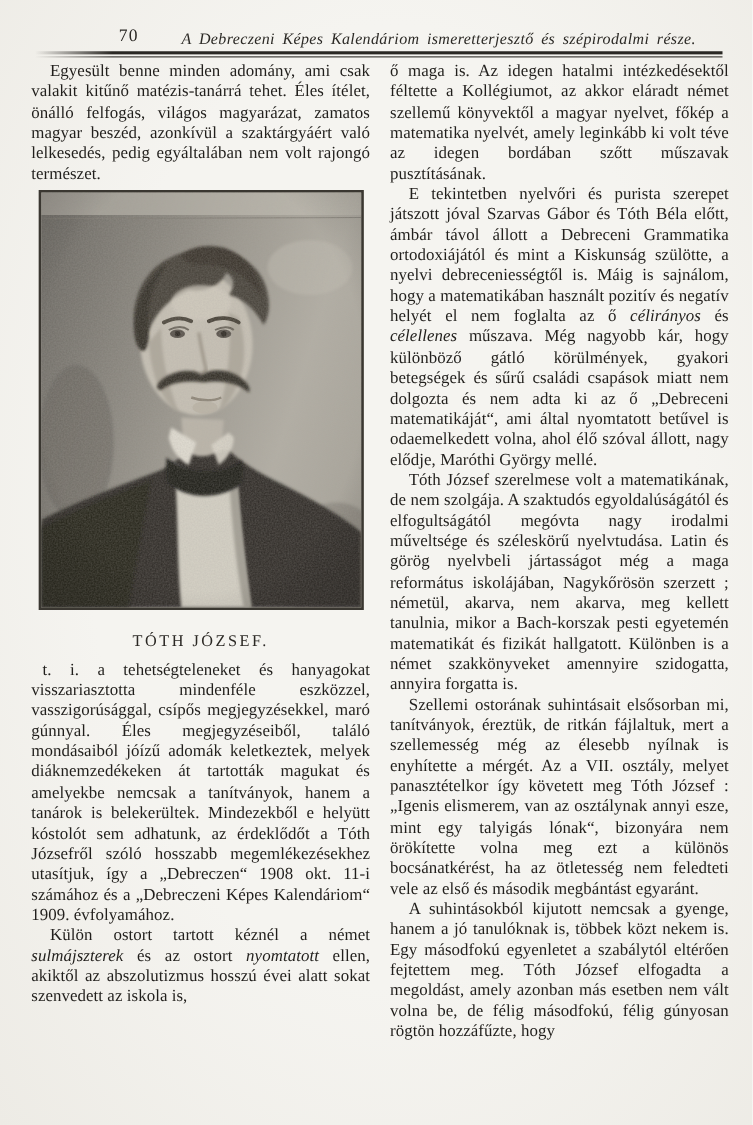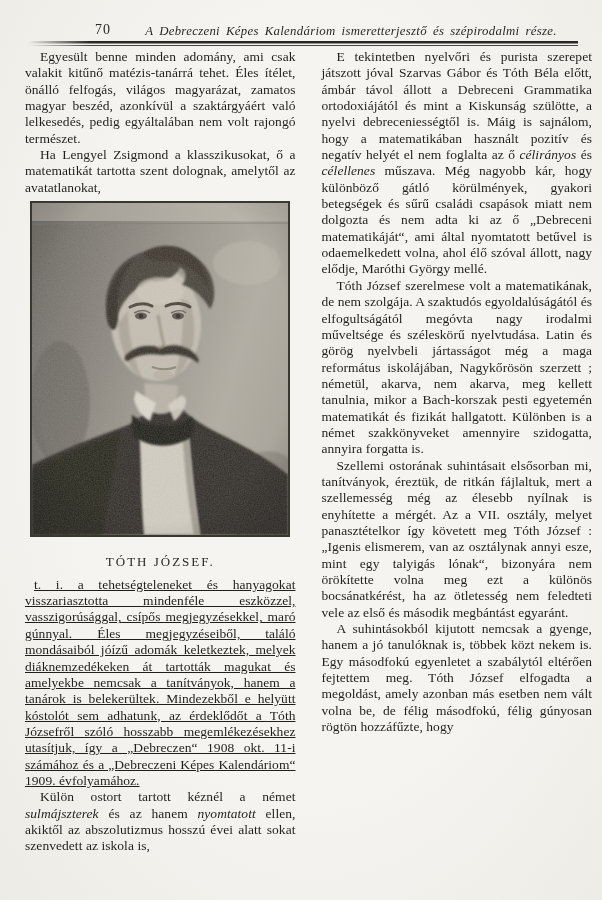--- a/index.html
+++ b/index.html
@@ -25,26 +25,26 @@
     letter-spacing: 0.3px; color: #2b2925;
   }
   .rule {
     position: absolute; left: 28px; right: 24px; bottom: 0; height: 5px;
     background:
       linear-gradient(to right, rgba(42,40,36,0) 0px, rgba(42,40,36,1) 62px, rgba(42,40,36,1) 100%) top / 100% 2.5px no-repeat,
       linear-gradient(to right, rgba(42,40,36,0) 0px, rgba(42,40,36,.85) 62px, rgba(42,40,36,.85) 100%) bottom / 100% 1px no-repeat;
   }
 
   
-  .columns { display: flex; gap: 26px; padding: 3px 10px 0 25px; }
+  .columns { display: flex; gap: 16px; padding: 3px 10px 0 25px; }
   .col { width: 271px; font-size: 13.5px; line-height: 16.35px;
          text-align: justify; letter-spacing: 0.05px; hyphens: auto; }
   .col p { margin: 0; text-indent: 15px; }
   .col p.noindent { text-indent: 0; }
-  .col p.indent-sm { text-indent: 9px; text-decoration: underline; }
+  .col p.indent-sm { text-indent: 9px; }
   em { }
 
   
   figure { margin: 5px 0 6px 0; text-align: center; }
   .photo {
     display: inline-block; width: 256px; height: 332px;
     border: 2px solid #3a3731; background: #a5a198; line-height: 0;
   }
   figcaption {
     margin-top: 15px; font-size: 13px; letter-spacing: 2px;
@@ -59,21 +59,20 @@
   <div class="header">
     <span class="pagenum">70</span>
     <span class="running-title">A Debreczeni Képes Kalendáriom ismeretterjesztő és szépirodalmi része.</span>
     <div class="rule"></div>
   </div>
 
   <div class="columns">
 
     <div class="col">
       <p>Egyesült benne minden adomány, ami csak valakit kitűnő matézis-tanárrá tehet. Éles ítélet, önálló felfogás, világos magyarázat, zamatos magyar beszéd, azonkívül a szaktárgyáért való lelkesedés, pedig egyáltalában nem volt rajongó természet.</p>
-      <p>Ha Lengyel Zsigmond a klasszikusokat, ő a matematikát tartotta szent dolognak, amelytől az avatatlanokat,</p>
 
       <figure>
         <div class="photo">
           <svg viewBox="0 0 256 332" width="256" height="332">
             <defs>
               <linearGradient id="pbg" x1="0" y1="0.3" x2="1" y2="0.7">
                 <stop offset="0" stop-color="#6f6c66"></stop>
                 <stop offset="0.45" stop-color="#9b978e"></stop>
                 <stop offset="0.75" stop-color="#b3afa5"></stop>
                 <stop offset="1" stop-color="#a8a49a"></stop>
@@ -124,24 +123,25 @@
             <path d="M120,164 C128,167 138,167 144,164" stroke="#8d8577" stroke-width="2" fill="none"></path>
             <ellipse cx="131" cy="172" rx="10" ry="5" fill="#bab3a5" opacity="0.8"></ellipse>
             <rect width="256" height="332" filter="url(#grain)" opacity="0.35"></rect>
             <rect width="256" height="332" fill="url(#vig)"></rect>
           </svg>
         </div>
         <figcaption>TÓTH JÓZSEF.</figcaption>
       </figure>
 
       <p class="indent-sm">t. i. a tehetségteleneket és hanyagokat visszariasztotta mindenféle eszközzel, vasszigorúsággal, csípős megjegyzésekkel, maró gúnnyal. Éles megjegyzéseiből, találó mondásaiból jóízű adomák keletkeztek, melyek diáknemzedékeken át tartották magukat és amelyekbe nemcsak a tanítványok, hanem a tanárok is belekerültek. Mindezekből e helyütt kóstolót sem adhatunk, az érdeklődőt a Tóth Józsefről szóló hosszabb megemlékezésekhez utasítjuk, így a „Debreczen“ 1908 okt. 11-i számához és a „Debreczeni Képes Kalendáriom“ 1909. évfolyamához.</p>
-      <p><span>Külön ostort tartott kéznél a német </span><em>sulmájszterek</em><span> és az hanem </span><em>nyomtatott</em><span> ellen, akiktől az abszolutizmus hosszú évei alatt sokat szenvedett az iskola is,</span></p>
+      <p><span>Külön ostort tartott kéznél a német </span><em>sulmájszterek</em><span> és az ostort </span><em>nyomtatott</em><span> ellen, akiktől az abszolutizmus hosszú évei alatt sokat szenvedett az iskola is,</span></p>
     </div>
 
     <div class="col">
+      <p class="noindent">ő maga is. Az idegen hatalmi intézkedésektől féltette a Kollégiumot, az akkor eláradt német szellemű könyvektől a magyar nyelvet, főkép a matematika nyelvét, amely leginkább ki volt téve az idegen bordában szőtt műszavak pusztításának.</p>
       <p><span>E tekintetben nyelvőri és purista szerepet játszott jóval Szarvas Gábor és Tóth Béla előtt, ámbár távol állott a Debreceni Grammatika ortodoxiájától és mint a Kiskunság szülötte, a nyelvi debreceniességtől is. Máig is sajnálom, hogy a matematikában használt pozitív és negatív helyét el nem foglalta az ő </span><em>célirányos</em><span> és </span><em>célellenes</em><span> műszava. Még nagyobb kár, hogy különböző gátló körülmények, gyakori betegségek és sűrű családi csapások miatt nem dolgozta és nem adta ki az ő „Debreceni matematikáját“, ami által nyomtatott betűvel is odaemelkedett volna, ahol élő szóval állott, nagy elődje, Maróthi György mellé.</span></p>
       <p>Tóth József szerelmese volt a matematikának, de nem szolgája. A szaktudós egyoldalúságától és elfogultságától megóvta nagy irodalmi műveltsége és széleskörű nyelvtudása. Latin és görög nyelvbeli jártasságot még a maga református iskolájában, Nagykőrösön szerzett ; németül, akarva, nem akarva, meg kellett tanulnia, mikor a Bach-korszak pesti egyetemén matematikát és fizikát hallgatott. Különben is a német szakkönyveket amennyire szidogatta, annyira forgatta is.</p>
       <p>Szellemi ostorának suhintásait elsősorban mi, tanítványok, éreztük, de ritkán fájlaltuk, mert a szellemesség még az élesebb nyílnak is enyhítette a mérgét. Az a VII. osztály, melyet panasztételkor így követett meg Tóth József : „Igenis elismerem, van az osztálynak annyi esze, mint egy talyigás lónak“, bizonyára nem örökítette volna meg ezt a különös bocsánatkérést, ha az ötletesség nem feledteti vele az első és második megbántást egyaránt.</p>
       <p>A suhintásokból kijutott nemcsak a gyenge, hanem a jó tanulóknak is, többek közt nekem is. Egy másodfokú egyenletet a szabálytól eltérően fejtettem meg. Tóth József elfogadta a megoldást, amely azonban más esetben nem vált volna be, de félig másodfokú, félig gúnyosan rögtön hozzáfűzte, hogy</p>
     </div>
 
   </div>
 </div>
 
 </body></html>

